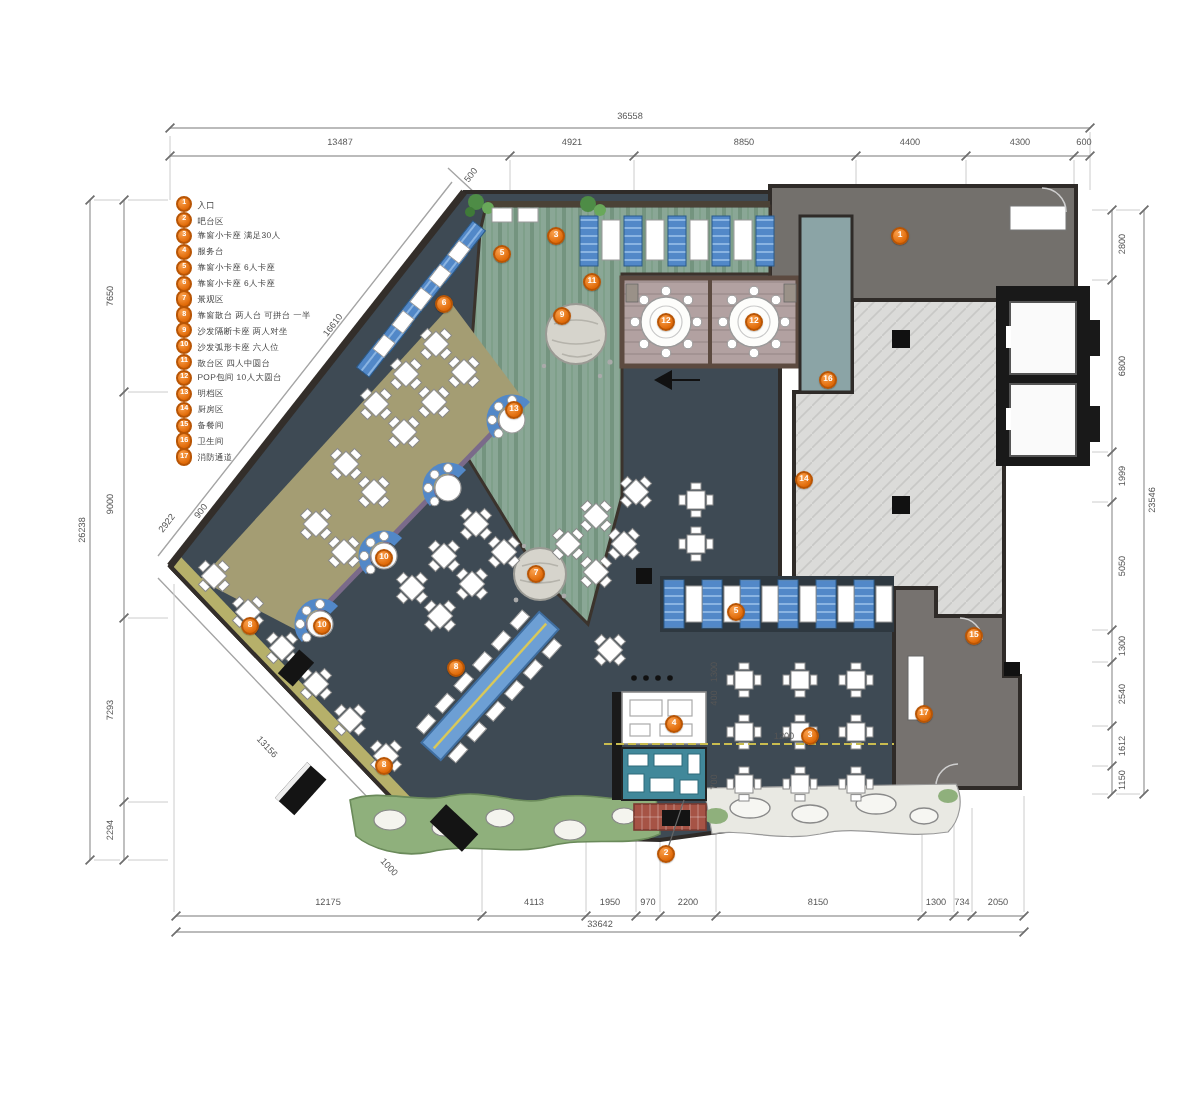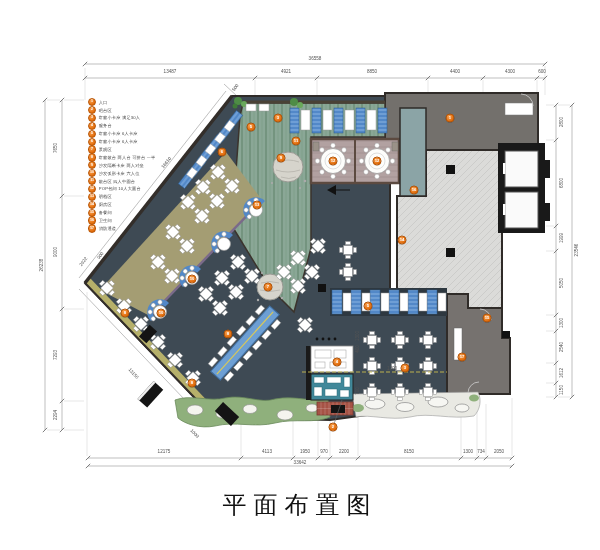--- a/index.html
+++ b/index.html
@@ -492,15 +492,14 @@
       <div class="marker" style="left: 192px; top: 383px; transform: translate(-50%, -50%);">8</div>
       <div class="marker" style="left: 268px; top: 287px; transform: translate(-50%, -50%);">7</div>
       <div class="marker" style="left: 368px; top: 306px; transform: translate(-50%, -50%);">5</div>
       <div class="marker" style="left: 405px; top: 368px; transform: translate(-50%, -50%);">3</div>
       <div class="marker" style="left: 337px; top: 362px; transform: translate(-50%, -50%);">4</div>
       <div class="marker" style="left: 487px; top: 318px; transform: translate(-50%, -50%);">15</div>
       <div class="marker" style="left: 462px; top: 357px; transform: translate(-50%, -50%);">17</div>
       <div class="marker" style="left: 333px; top: 427px; transform: translate(-50%, -50%);">2</div>
     </div>
 
-<div class="title">平面布置图</div>
 
 </div>
 
 </body></html>

